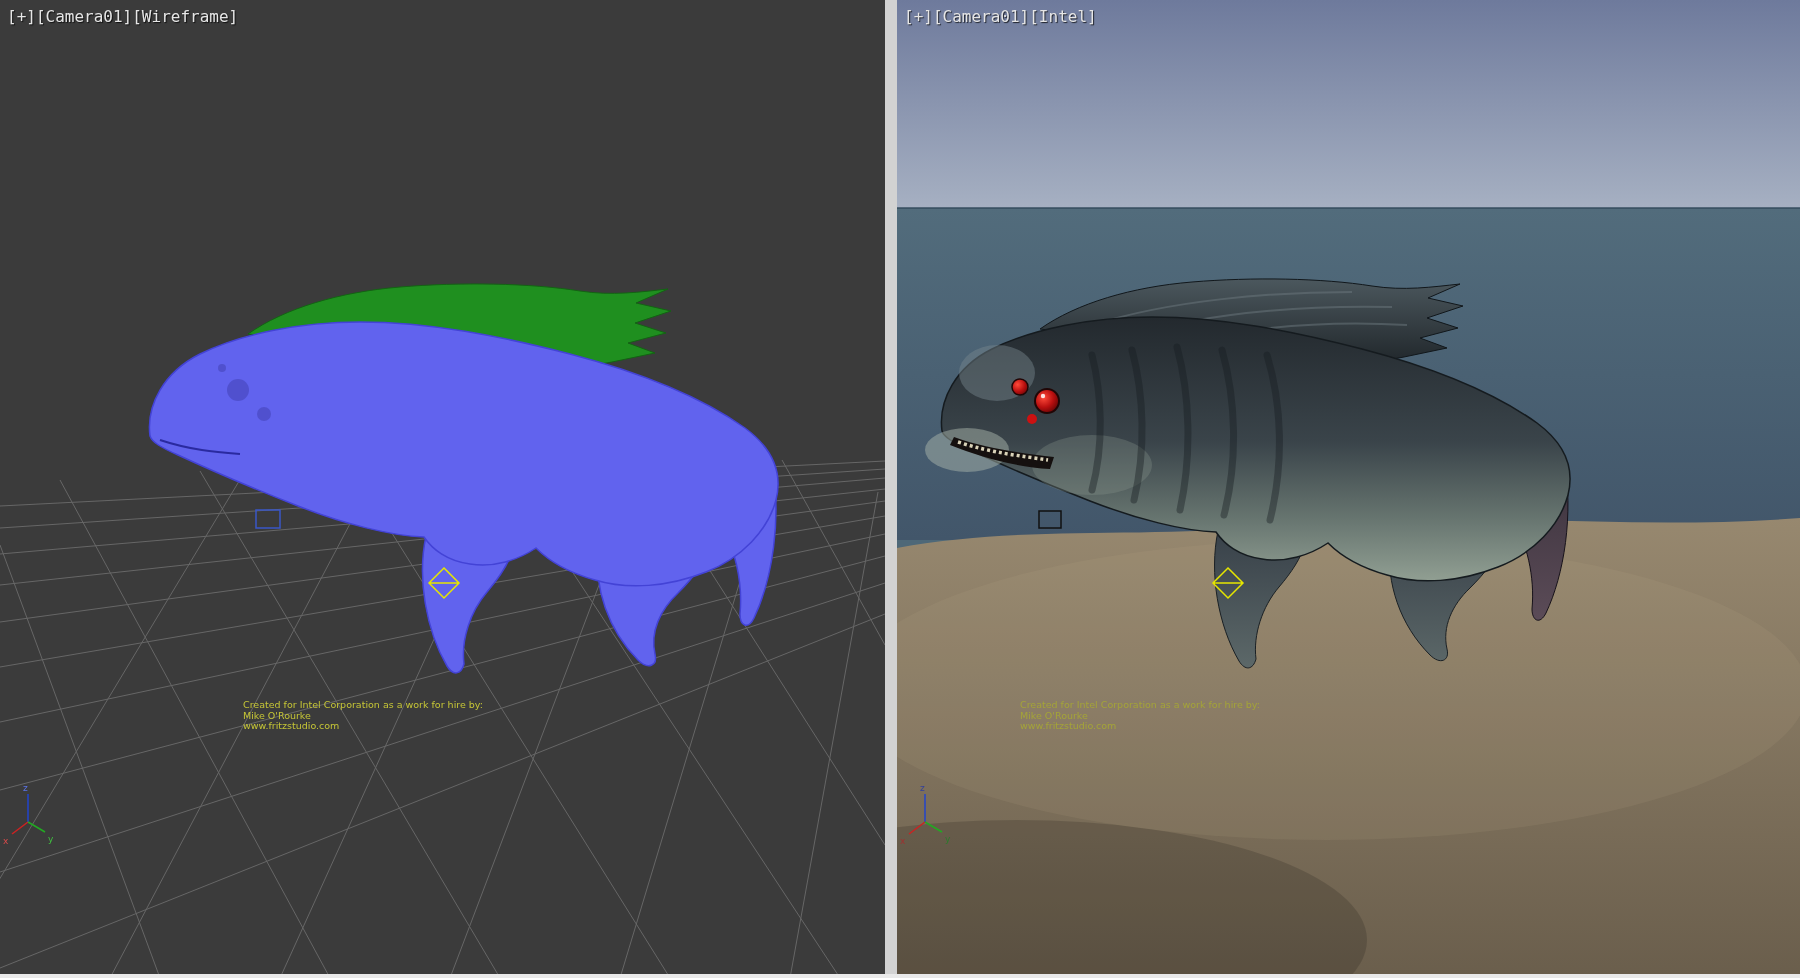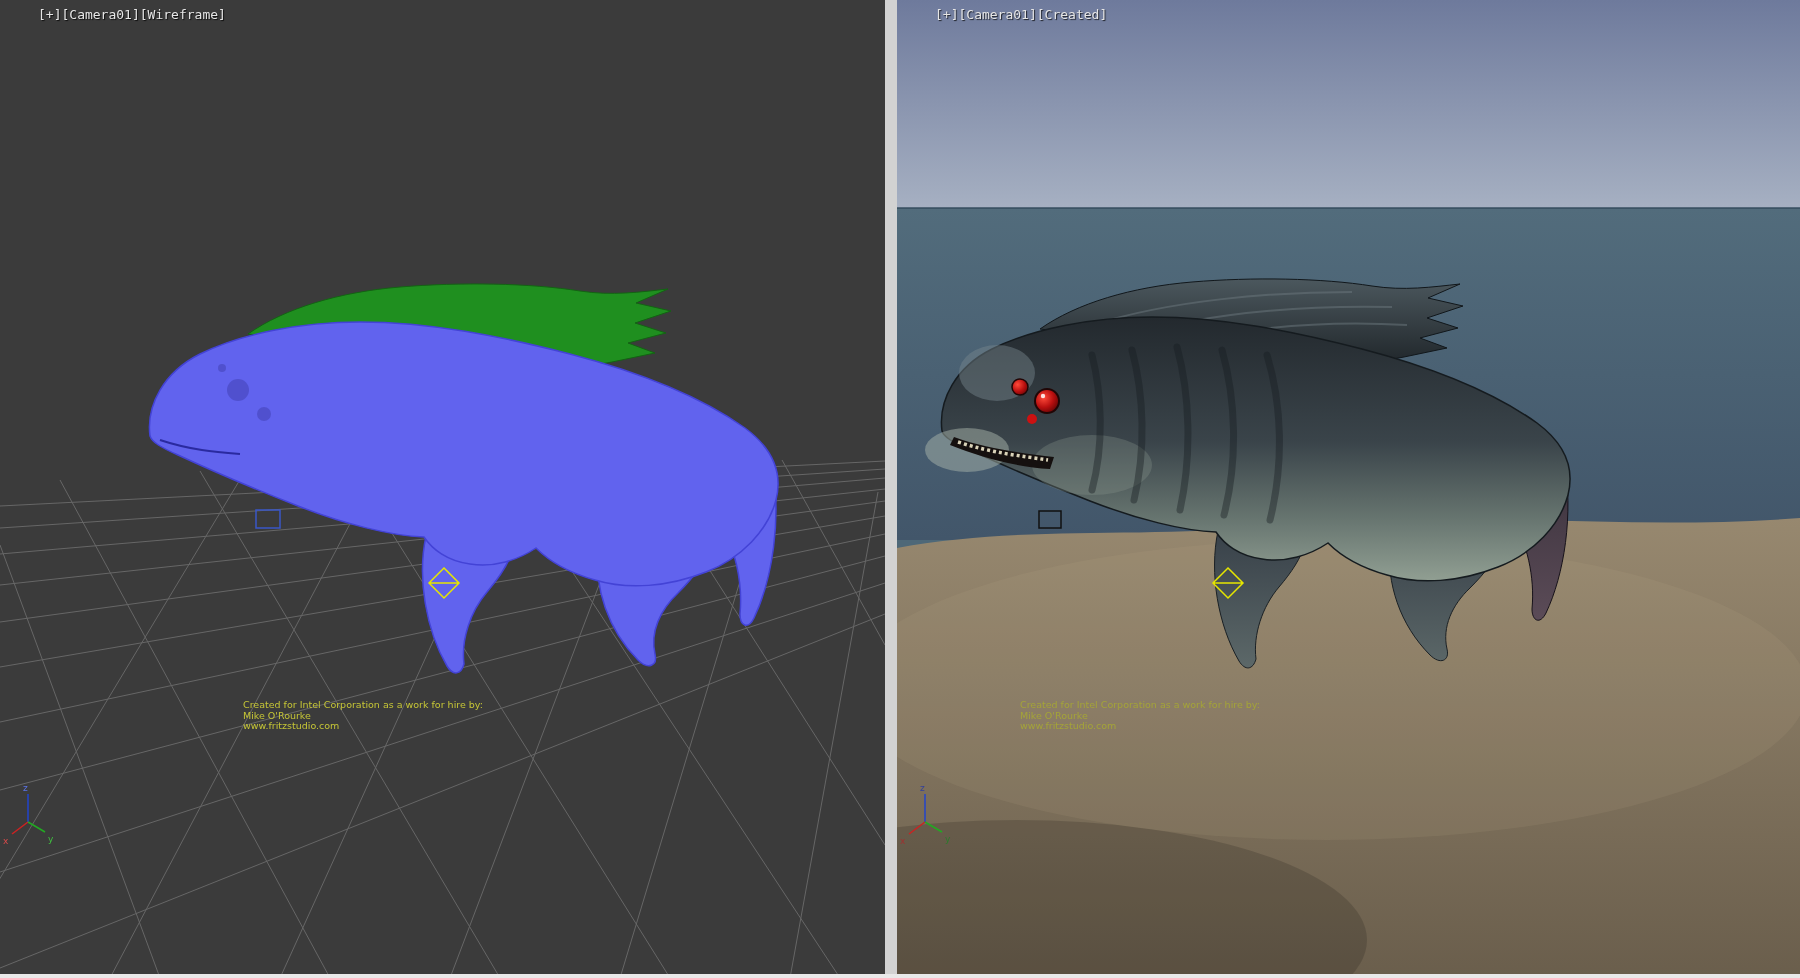--- a/index.html
+++ b/index.html
@@ -6,22 +6,22 @@
   .stage{position:relative;width:1800px;height:978px;overflow:hidden;
          font-family:"DejaVu Sans",sans-serif;background:#3b3b3b;}
   .viewport{position:absolute;top:0;height:978px;overflow:hidden;}
   .viewport.left{left:0;width:885px;background:#3b3b3b;}
   .viewport.right{left:897px;width:903px;background:#4e6878;}
   .divider{position:absolute;left:885px;top:0;width:12px;height:974px;background:#d2d2d2;z-index:5;}
   .bottom-strip{position:absolute;left:0;bottom:0;width:1800px;height:4px;background:#e9e9e9;z-index:6;}
   svg.vp-canvas{position:absolute;left:0;top:0;display:block;}
   .vp-label{position:absolute;left:7px;top:7px;z-index:3;
             font-family:"DejaVu Sans Mono","Liberation Mono",monospace;
-            font-size:13px;color:#e6e6e6;text-shadow:1px 1px 1px rgba(0,0,0,.75);
-            white-space:nowrap;cursor:default;margin-left:31px;}
+            font-size:16px;color:#e6e6e6;text-shadow:1px 1px 1px rgba(0,0,0,.75);
+            white-space:nowrap;cursor:default;}
   .vp-label span{cursor:pointer;}
   .watermark{position:absolute;z-index:3;font-size:9.5px;line-height:10.5px;
              font-family:"DejaVu Sans",sans-serif;white-space:nowrap;margin-top:6px;}
   .watermark.left-wm{left:243px;top:694px;color:#c6c636;}
   .watermark.right-wm{left:123px;top:694px;color:#a4a438;}
 </style>
 </head>
 <body>
 
 <div class="stage">
@@ -207,21 +207,21 @@
         <line x1="28" y1="822" x2="28" y2="794" stroke="#2244cc"></line>
         <line x1="28" y1="822" x2="12" y2="834" stroke="#cc2222"></line>
         <line x1="28" y1="822" x2="45" y2="832" stroke="#22aa22"></line>
         <text x="23" y="791" font-size="9" fill="#33409a">z</text>
         <text x="3" y="844" font-size="9" fill="#a03030">x</text>
         <text x="48" y="842" font-size="9" fill="#2c7a2c">y</text>
       </g>
     </svg>
 
     <div class="vp-label">
-      <span>[+]</span><span>[Camera01]</span><span>[Created]</span>
+      <span>[+]</span><span>[Camera01]</span><span>[Intel]</span>
     </div>
 
     <div class="watermark right-wm">
       <div>Created for Intel Corporation as a work for hire by:</div>
       <div>Mike O'Rourke</div>
       <div>www.fritzstudio.com</div>
     </div>
   </div>
 
   <div class="bottom-strip"></div>

